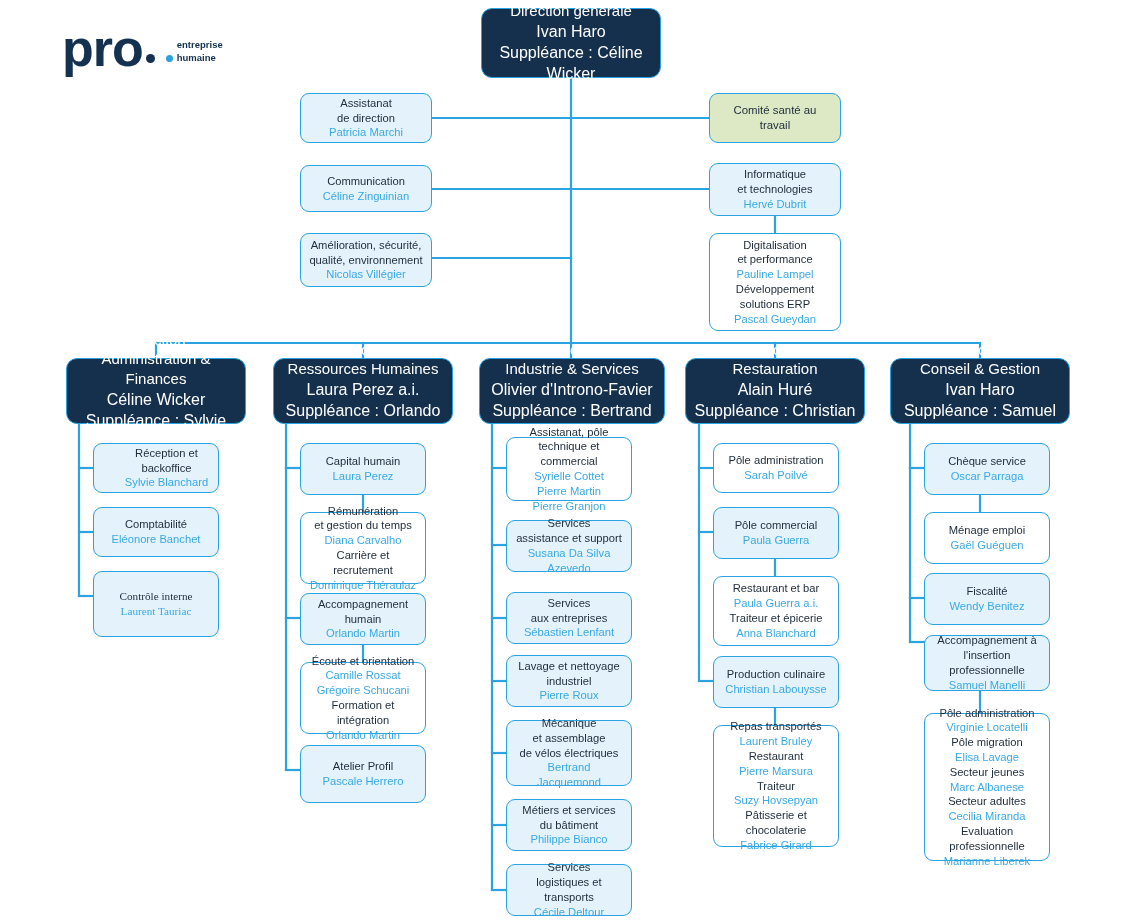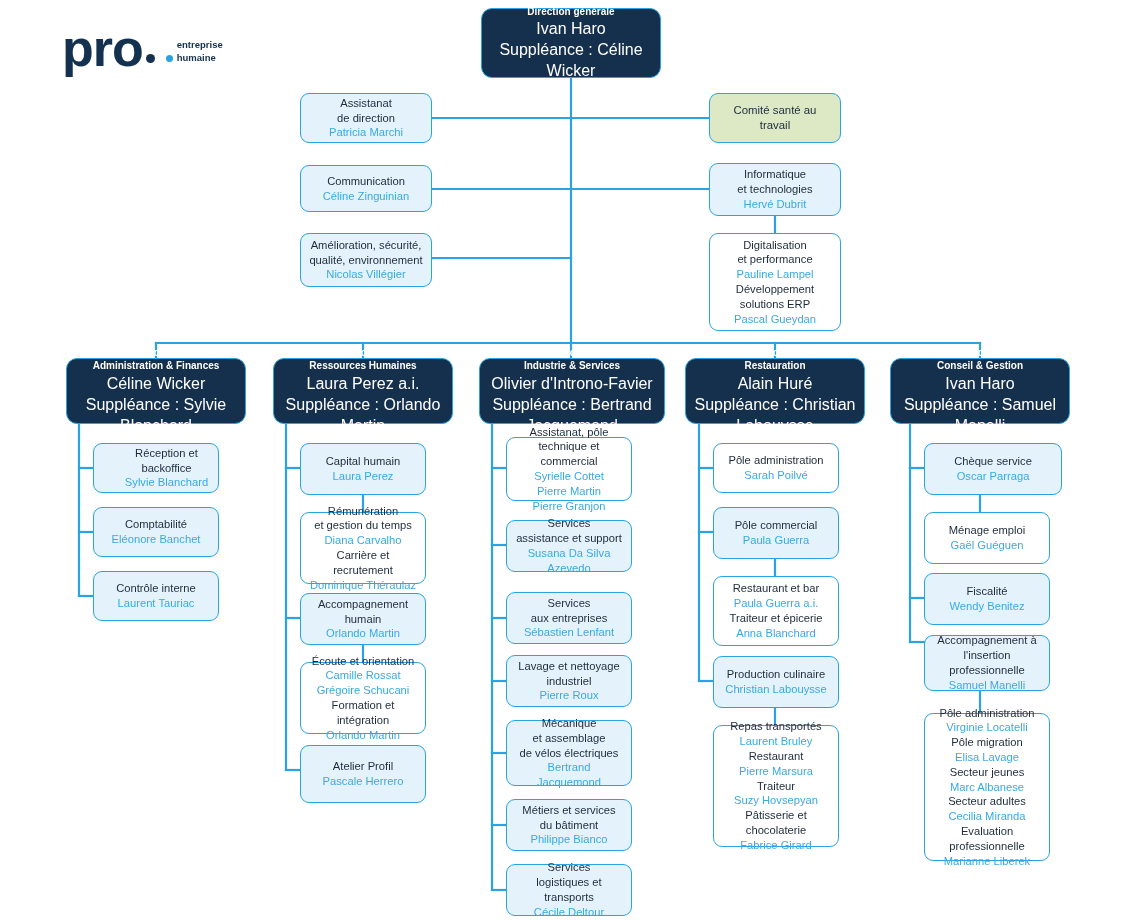--- a/index.html
+++ b/index.html
@@ -30,21 +30,21 @@
         text-align:center;padding:6px 7px;}
   .node.blue{background:#e4f3fb;}
   .node.white{background:#ffffff;}
   .node.green{background:#dde9c5;border-color:#2aa3e2;}
   .node.dark{background:#15304d;border:1.6px solid #2aa3e2;border-radius:11px;}
 
   .t{font-size:11.2px;color:#1d2b3a;line-height:1.32;font-weight:400;}
   .n{font-size:11.2px;color:#39a9e4;line-height:1.32;font-weight:400;}
   .gap{height:7px;}
 
-  .node.dark .t{color:#ffffff;font-weight:700;font-size:10px;line-height:1.32;}
+  .node.dark .t{color:#ffffff;font-weight:400;font-size:15px;line-height:1.32;}
   .node.dark .n{color:#ffffff;font-weight:400;font-size:16px;line-height:1.32;}
   .node.dark .gap{height:8px;}
   .node.green .t{font-size:11.4px;color:#1d2b3a;}
 </style>
 </head>
 <body>
 
 <div id="stage">
 
   <svg id="wires" viewBox="0 0 1140 920">
@@ -200,21 +200,21 @@
   </div>
 
   <div class="node blue" style="left:93px;top:443px;width:126px;height:50px;padding-left:28px;">
     <div class="t">Réception et backoffice</div>
     <div class="n">Sylvie Blanchard</div>
   </div>
   <div class="node blue" style="left:93px;top:507px;width:126px;height:50px;">
     <div class="t">Comptabilité</div>
     <div class="n">Eléonore Banchet</div>
   </div>
-  <div class="node blue" style="left:93px;top:571px;width:126px;height:50px;">
+  <div class="node blue" style="left:93px;top:571px;width:126px;height:66px;font-family:Liberation Serif, serif;">
     <div class="t">Contrôle interne</div>
     <div class="n">Laurent Tauriac</div>
   </div>
 
   <div class="node blue" style="left:300px;top:443px;width:126px;height:52px;">
     <div class="t">Capital humain</div>
     <div class="n">Laura Perez</div>
   </div>
   <div class="node white" style="left:300px;top:512px;width:126px;height:72px;">
     <div class="t">Rémunération</div>
@@ -307,21 +307,21 @@
     <div class="t">Restaurant</div>
     <div class="n">Pierre Marsura</div>
     <div class="gap"></div>
     <div class="t">Traiteur</div>
     <div class="n">Suzy Hovsepyan</div>
     <div class="gap"></div>
     <div class="t">Pâtisserie et chocolaterie</div>
     <div class="n">Fabrice Girard</div>
   </div>
 
-  <div class="node blue" style="left:924px;top:443px;width:138px;height:52px;">
+  <div class="node blue" style="left:924px;top:443px;width:126px;height:52px;">
     <div class="t">Chèque service</div>
     <div class="n">Oscar Parraga</div>
   </div>
   <div class="node white" style="left:924px;top:512px;width:126px;height:52px;">
     <div class="t">Ménage emploi</div>
     <div class="n">Gaël Guéguen</div>
   </div>
   <div class="node blue" style="left:924px;top:573px;width:126px;height:52px;">
     <div class="t">Fiscalité</div>
     <div class="n">Wendy Benitez</div>

